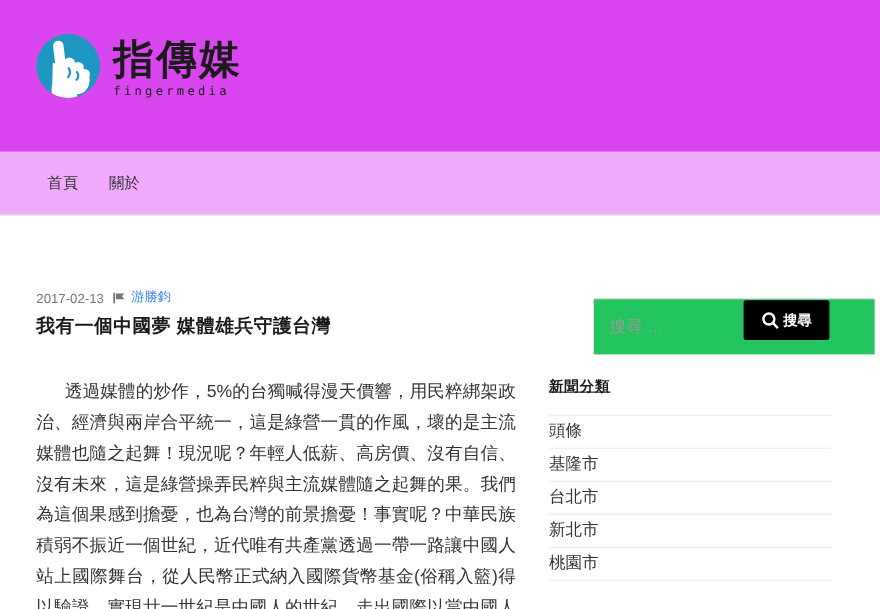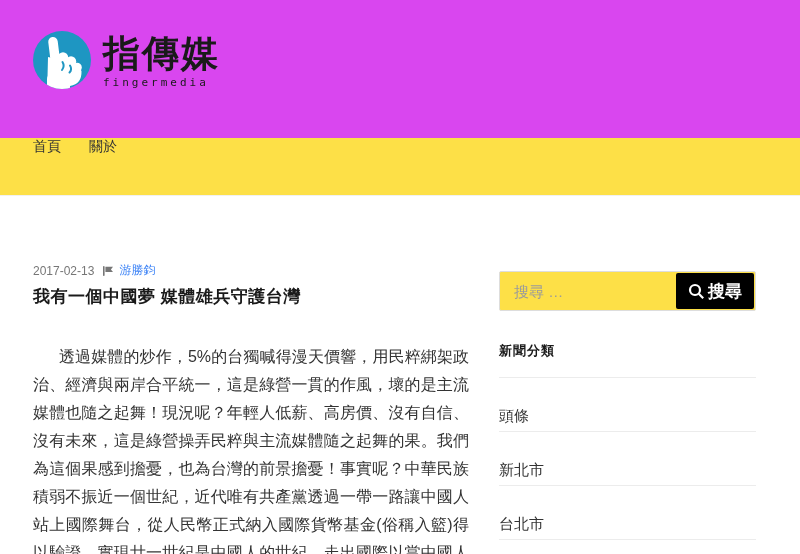--- a/index.html
+++ b/index.html
@@ -35,25 +35,26 @@
   .site-tagline {
     font-family:"DejaVu Sans Mono", monospace;
     font-size:11px;
     letter-spacing:3px;
     color:#1a1a1a;
     margin-top:1px;
   }
 
   
   .main-nav {
-    background:#fde047;
+    background:#f0abfc;
     height:58px;
     border-bottom:1px solid #f1f1f1;
     display:flex;
-    padding-left:33px;
+    align-items:center;
+    padding-left:43px;
   }
   .main-nav a {
     text-decoration:none;
     color:#333333;
     font-size:14px;
     margin-right:28px;
   }
 
   
   .content {
@@ -87,58 +88,60 @@
     line-height:28px;
     text-align:justify;
     text-indent:26px;
     color:#333333;
   }
 
   
   .sidebar-col { padding-top:9px; }
   .search-form { position:relative; height:40px; }
   .search-input {
-    width:100%; height:40px;
+    width:100%; height:52px;
     border:1px solid #dddddd;
     border-radius:2px;
-    background:#fde047;
+    background:#22c55e;
     padding:0 86px 0 14px;
     font-size:15px;
     color:#333333;
     font-family:"Liberation Sans", sans-serif;
     outline:none;
+    margin-left:40px;
   }
   .search-input::placeholder { color:#9b9b9b; opacity:1; }
   .search-button {
     position:absolute;
     top:2px; right:2px; bottom:2px;
     width:78px;
     background:#000000;
     color:#ffffff;
     border:none;
     border-radius:2px;
-    font-size:17px;
+    font-size:13px;
     font-weight:bold;
     font-family:"Liberation Sans", sans-serif;
     display:flex;
     align-items:center;
     justify-content:center;
     gap:3px;
     cursor:pointer;
   }
   .widget { margin-top:31px; }
   .widget-title {
     font-size:13px;
     font-weight:bold;
     color:#1a1a1a;
     letter-spacing:1px;
     margin-bottom:17px;
+    text-decoration:underline;
   }
   .cat-list { list-style:none; border-top:1px solid #ececec; }
-  .cat-list li { border-bottom:1px solid #ececec;margin-top:24px; }
+  .cat-list li { border-bottom:1px solid #ececec; }
   .cat-list a {
     display:block;
     padding:6px 0 7px;
     font-size:15px;
     color:#333333;
     text-decoration:none;
     line-height:16px;
   }
 </style>
 </head>
@@ -207,24 +210,27 @@
       </button>
     </form>
 
     <section class="widget">
       <h2 class="widget-title">新聞分類</h2>
       <ul class="cat-list">
         <li>
           <a href="#">頭條</a>
         </li>
         <li>
+          <a href="#">基隆市</a>
+        </li>
+        <li>
+          <a href="#">台北市</a>
+        </li>
+        <li>
           <a href="#">新北市</a>
-        </li>
-        <li>
-          <a href="#">台北市</a>
         </li>
         <li>
           <a href="#">桃園市</a>
         </li>
       </ul>
     </section>
   </aside>
 
 </div>
 

